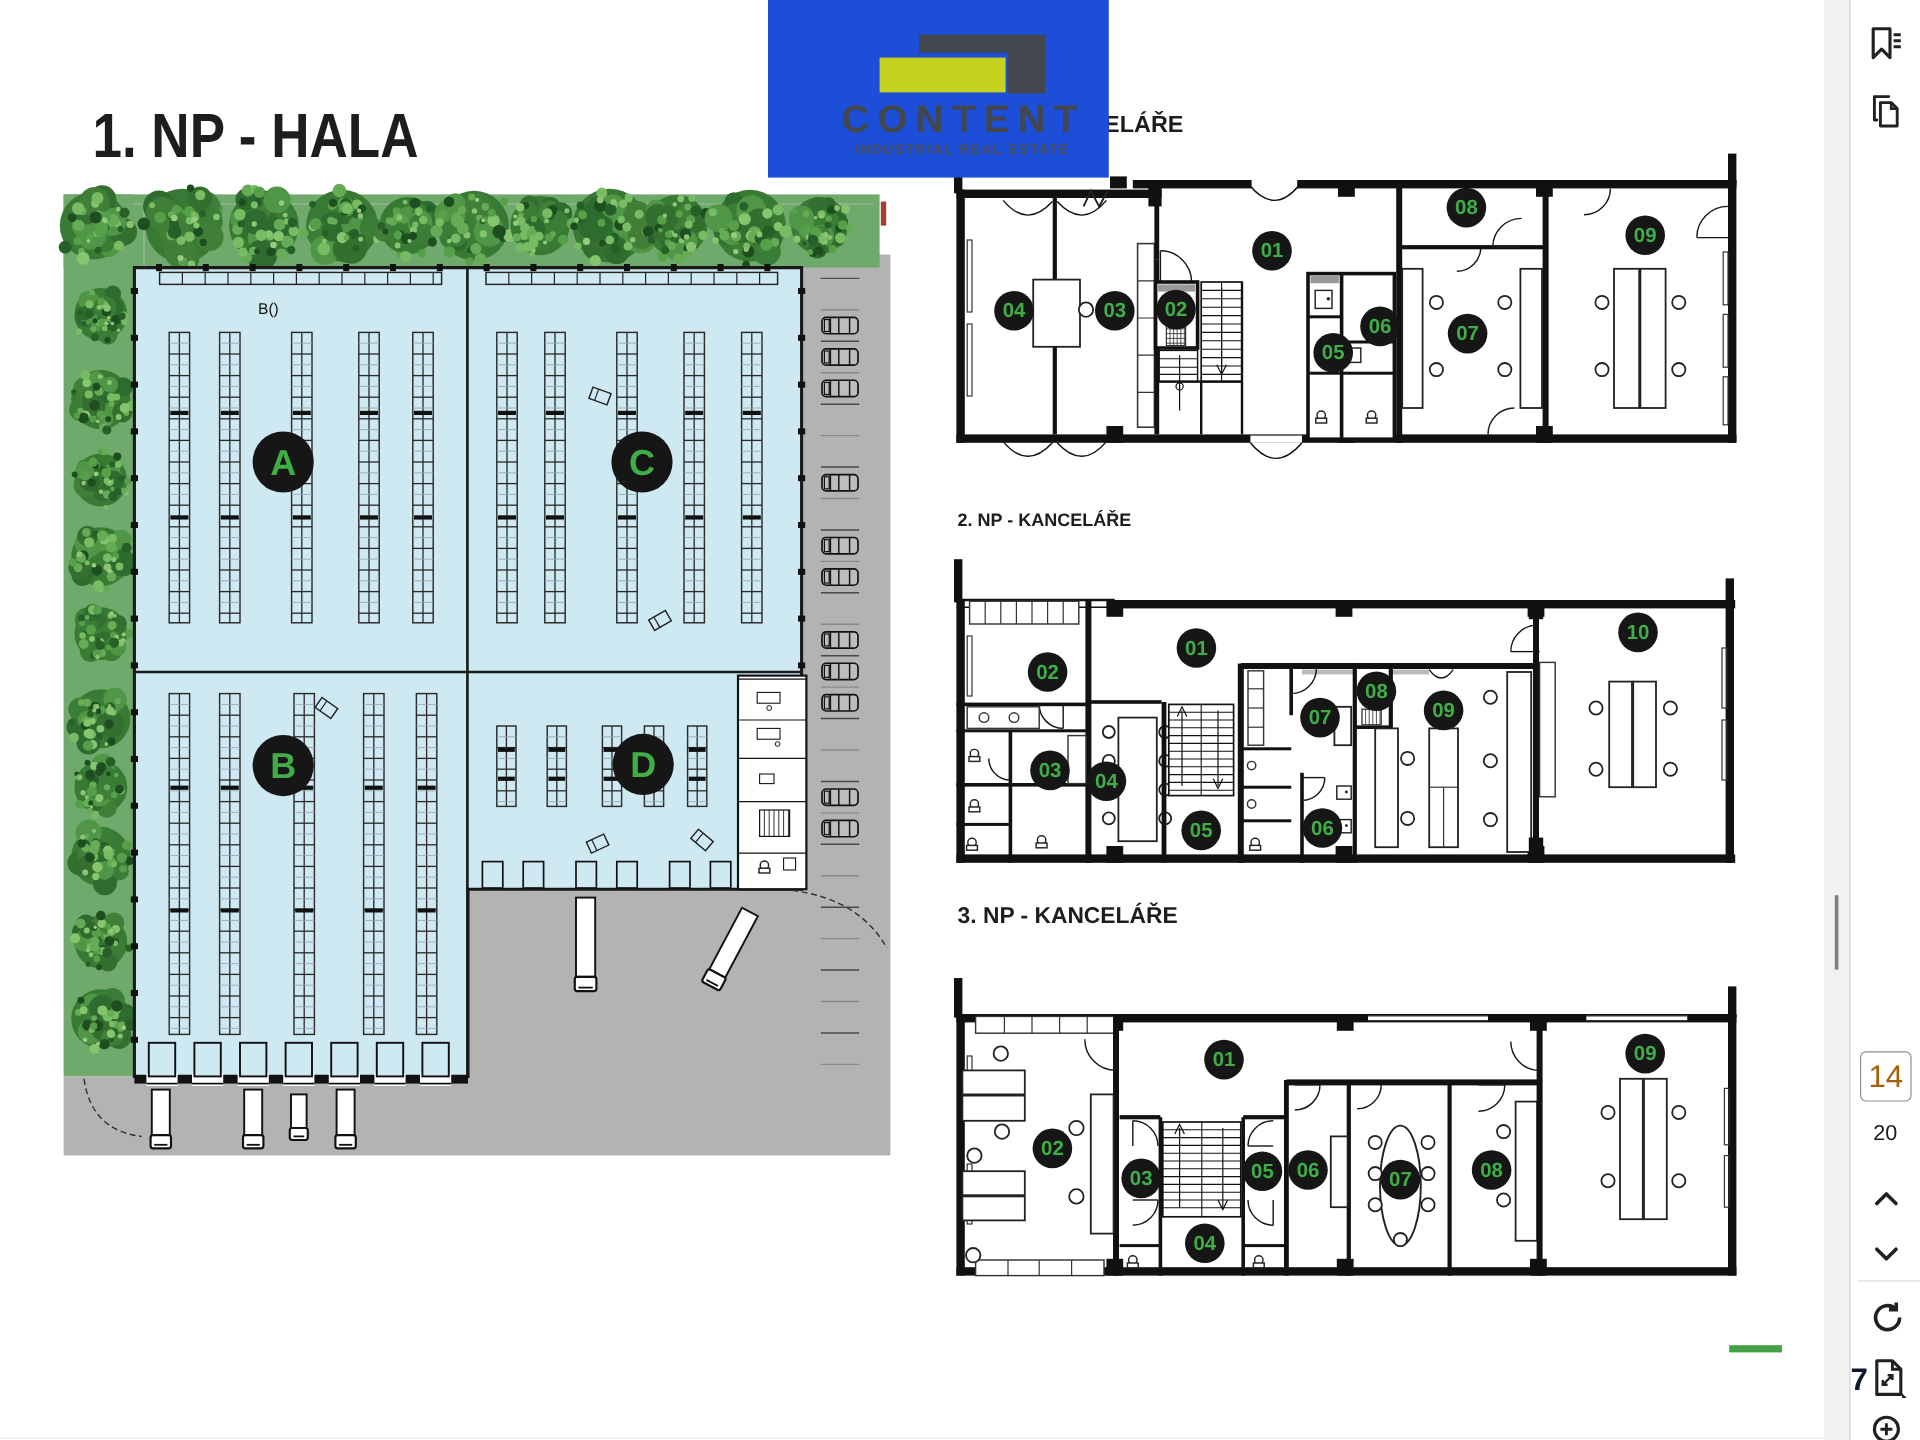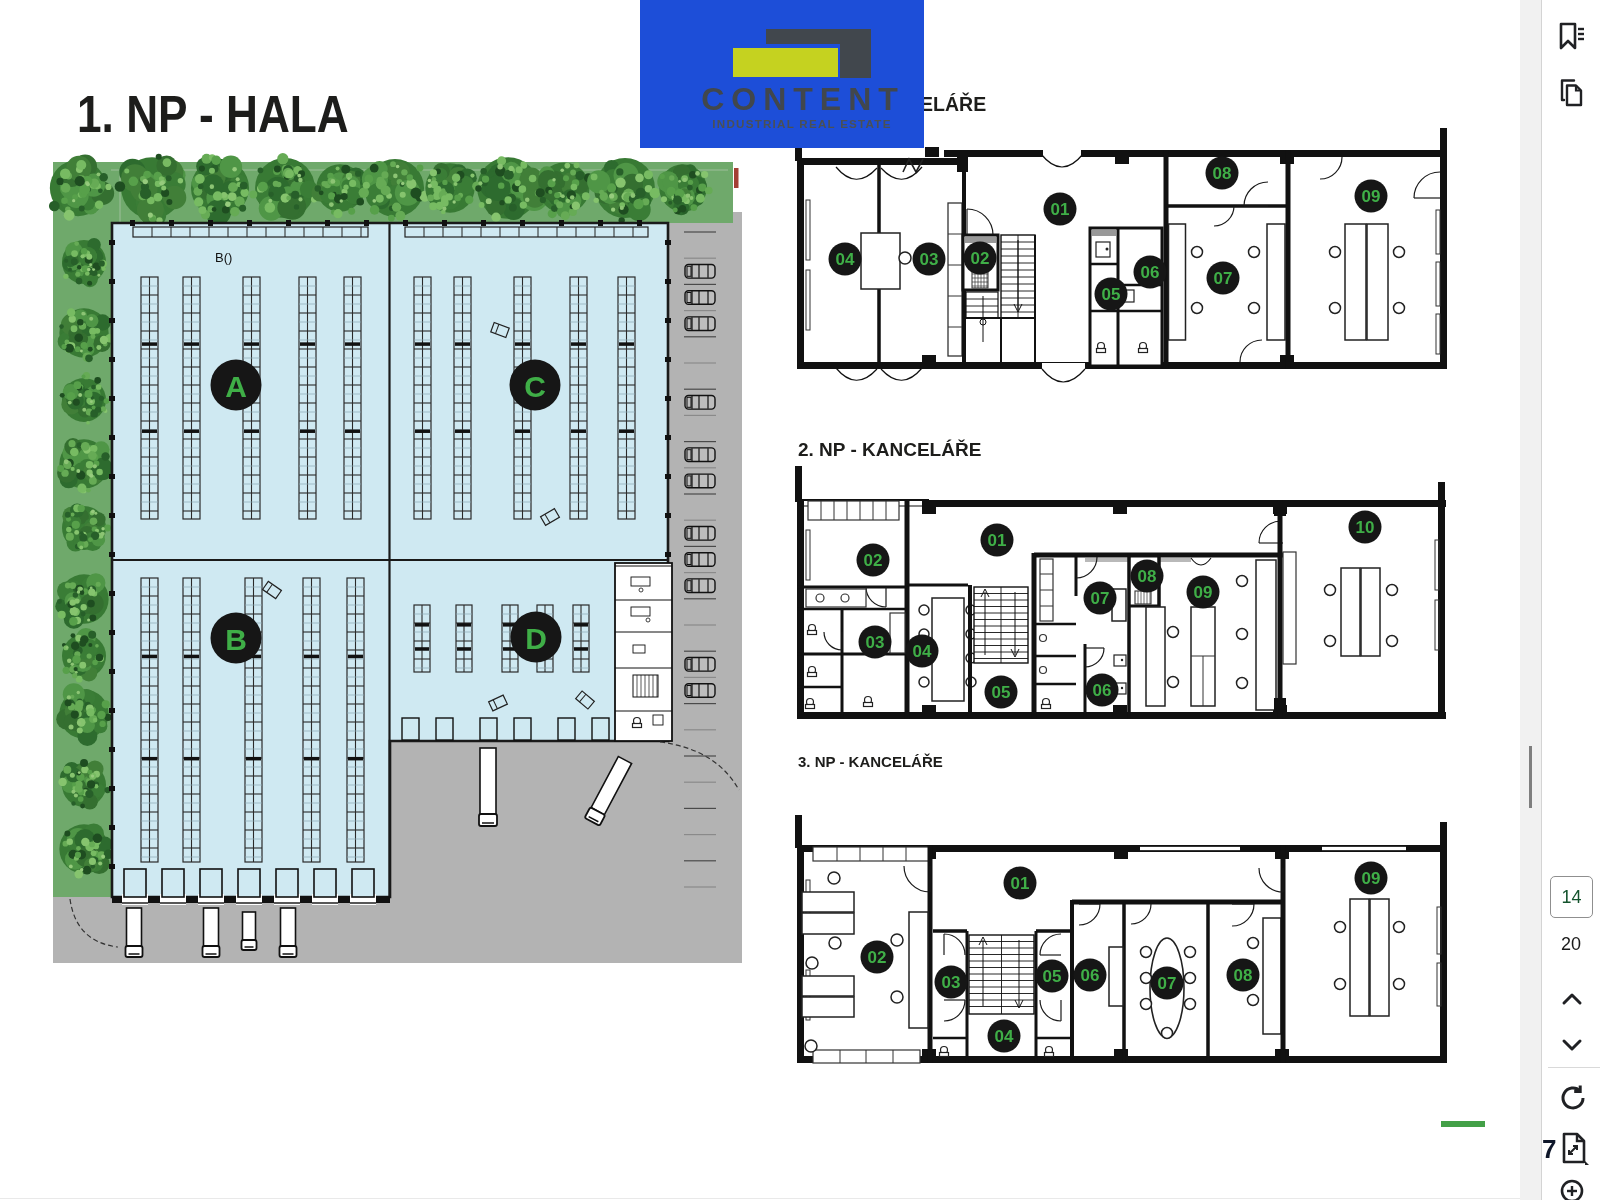--- a/index.html
+++ b/index.html
@@ -1921,21 +1921,21 @@
     <g>
       <circle cx="1222" cy="173" r="16.5" fill="#161616"></circle>
       <text x="1222" y="173" font-size="17" font-weight="bold" fill="#3fae47" text-anchor="middle" dominant-baseline="central" font-family="Liberation Sans,sans-serif">08</text>
     </g>
     <g>
       <circle cx="1371" cy="196" r="16.5" fill="#161616"></circle>
       <text x="1371" y="196" font-size="17" font-weight="bold" fill="#3fae47" text-anchor="middle" dominant-baseline="central" font-family="Liberation Sans,sans-serif">09</text>
     </g>
   </svg>
 
-<div class="hd" style="left:798px;top:439px;font-size:19px">2. NP - KANCELÁŘE</div>
+<div class="hd" style="left:798px;top:425px;font-size:15px">2. NP - KANCELÁŘE</div>
 
 <svg style="position:absolute;left:780px;top:460px" width="680" height="270" viewBox="780 460 680 270">
     <line x1="797" y1="500" x2="929" y2="500" stroke="#111" stroke-width="2"></line>
     <line x1="797" y1="506" x2="929" y2="506" stroke="#111" stroke-width="1.2"></line>
     <rect x="929" y="500.0" width="517" height="7" fill="#111"></rect>
     <rect x="797" y="712.0" width="649" height="7" fill="#111"></rect>
     <rect x="797.0" y="500" width="7" height="219" fill="#111"></rect>
     <rect x="1438.0" y="500" width="7" height="219" fill="#111"></rect>
     <rect x="795" y="466" width="7" height="36" fill="#111"></rect>
     <rect x="1438" y="482" width="7" height="22" fill="#111"></rect>
@@ -2097,21 +2097,21 @@
     <g>
       <circle cx="1203" cy="592" r="16.5" fill="#161616"></circle>
       <text x="1203" y="592" font-size="17" font-weight="bold" fill="#3fae47" text-anchor="middle" dominant-baseline="central" font-family="Liberation Sans,sans-serif">09</text>
     </g>
     <g>
       <circle cx="1365" cy="527" r="16.5" fill="#161616"></circle>
       <text x="1365" y="527" font-size="17" font-weight="bold" fill="#3fae47" text-anchor="middle" dominant-baseline="central" font-family="Liberation Sans,sans-serif">10</text>
     </g>
   </svg>
 
-<div class="hd" style="left:798px;top:753px;font-size:15px">3. NP - KANCELÁŘE</div>
+<div class="hd" style="left:798px;top:753px;font-size:19px">3. NP - KANCELÁŘE</div>
 
 <svg style="position:absolute;left:780px;top:805px" width="680" height="270" viewBox="780 805 680 270">
     <rect x="797" y="845.0" width="650" height="7" fill="#111"></rect>
     <rect x="797" y="1056.0" width="650" height="7" fill="#111"></rect>
     <rect x="797.0" y="845" width="7" height="218" fill="#111"></rect>
     <rect x="1440.0" y="845" width="7" height="218" fill="#111"></rect>
     <rect x="795" y="815" width="7" height="33" fill="#111"></rect>
     <rect x="1440" y="822" width="7" height="26" fill="#111"></rect>
     <rect x="922.0" y="845.0" width="14" height="14" fill="#111"></rect>
     <rect x="922.0" y="1049.0" width="14" height="14" fill="#111"></rect>
@@ -2283,21 +2283,21 @@
 <line x1="21" y1="12" x2="27" y2="12" stroke="#202124" stroke-width="2.4"></line>
 <line x1="21" y1="17" x2="27" y2="17" stroke="#202124" stroke-width="2.4"></line>
 </svg>
 
 <svg style="position:absolute;left:1559px;top:79px" width="28" height="28" viewBox="0 0 28 28">
 <path d="M3,1.5 H15 M3,1.5 V21 M3,21 H5" fill="none" stroke="#202124" stroke-width="2.4" stroke-linecap="round"></path>
 <path d="M8,6.5 H17 L22,11.5 V26 H8 Z" fill="none" stroke="#202124" stroke-width="2.4" stroke-linejoin="round"></path>
 <path d="M17,6.5 V11.5 H22" fill="none" stroke="#202124" stroke-width="2.2"></path>
 </svg>
 
-<div style="position:absolute;left:1550px;top:876px;width:41px;height:40px;border:1.5px solid #8f8f8f;border-radius:5px;display:flex;align-items:center;justify-content:center;font-size:18px;color:#14532d">14</div>
+<div style="position:absolute;left:1550px;top:876px;width:41px;height:40px;border:1.5px solid #8f8f8f;border-radius:5px;display:flex;align-items:center;justify-content:center;font-size:26px;color:#a16207">14</div>
 
 <div style="position:absolute;left:1553px;top:934px;width:36px;text-align:center;font-size:18px;color:#1a1a1a">20</div>
 
 <svg style="position:absolute;left:1561px;top:990px" width="22" height="18" viewBox="0 0 22 18">
     <path d="M3,13 L11,5 L19,13" fill="none" stroke="#202124" stroke-width="3" stroke-linecap="round" stroke-linejoin="round"></path>
   </svg>
 
 <svg style="position:absolute;left:1561px;top:1036px" width="22" height="18" viewBox="0 0 22 18">
     <path d="M3,5 L11,13 L19,5" fill="none" stroke="#202124" stroke-width="3" stroke-linecap="round" stroke-linejoin="round"></path>
   </svg>

